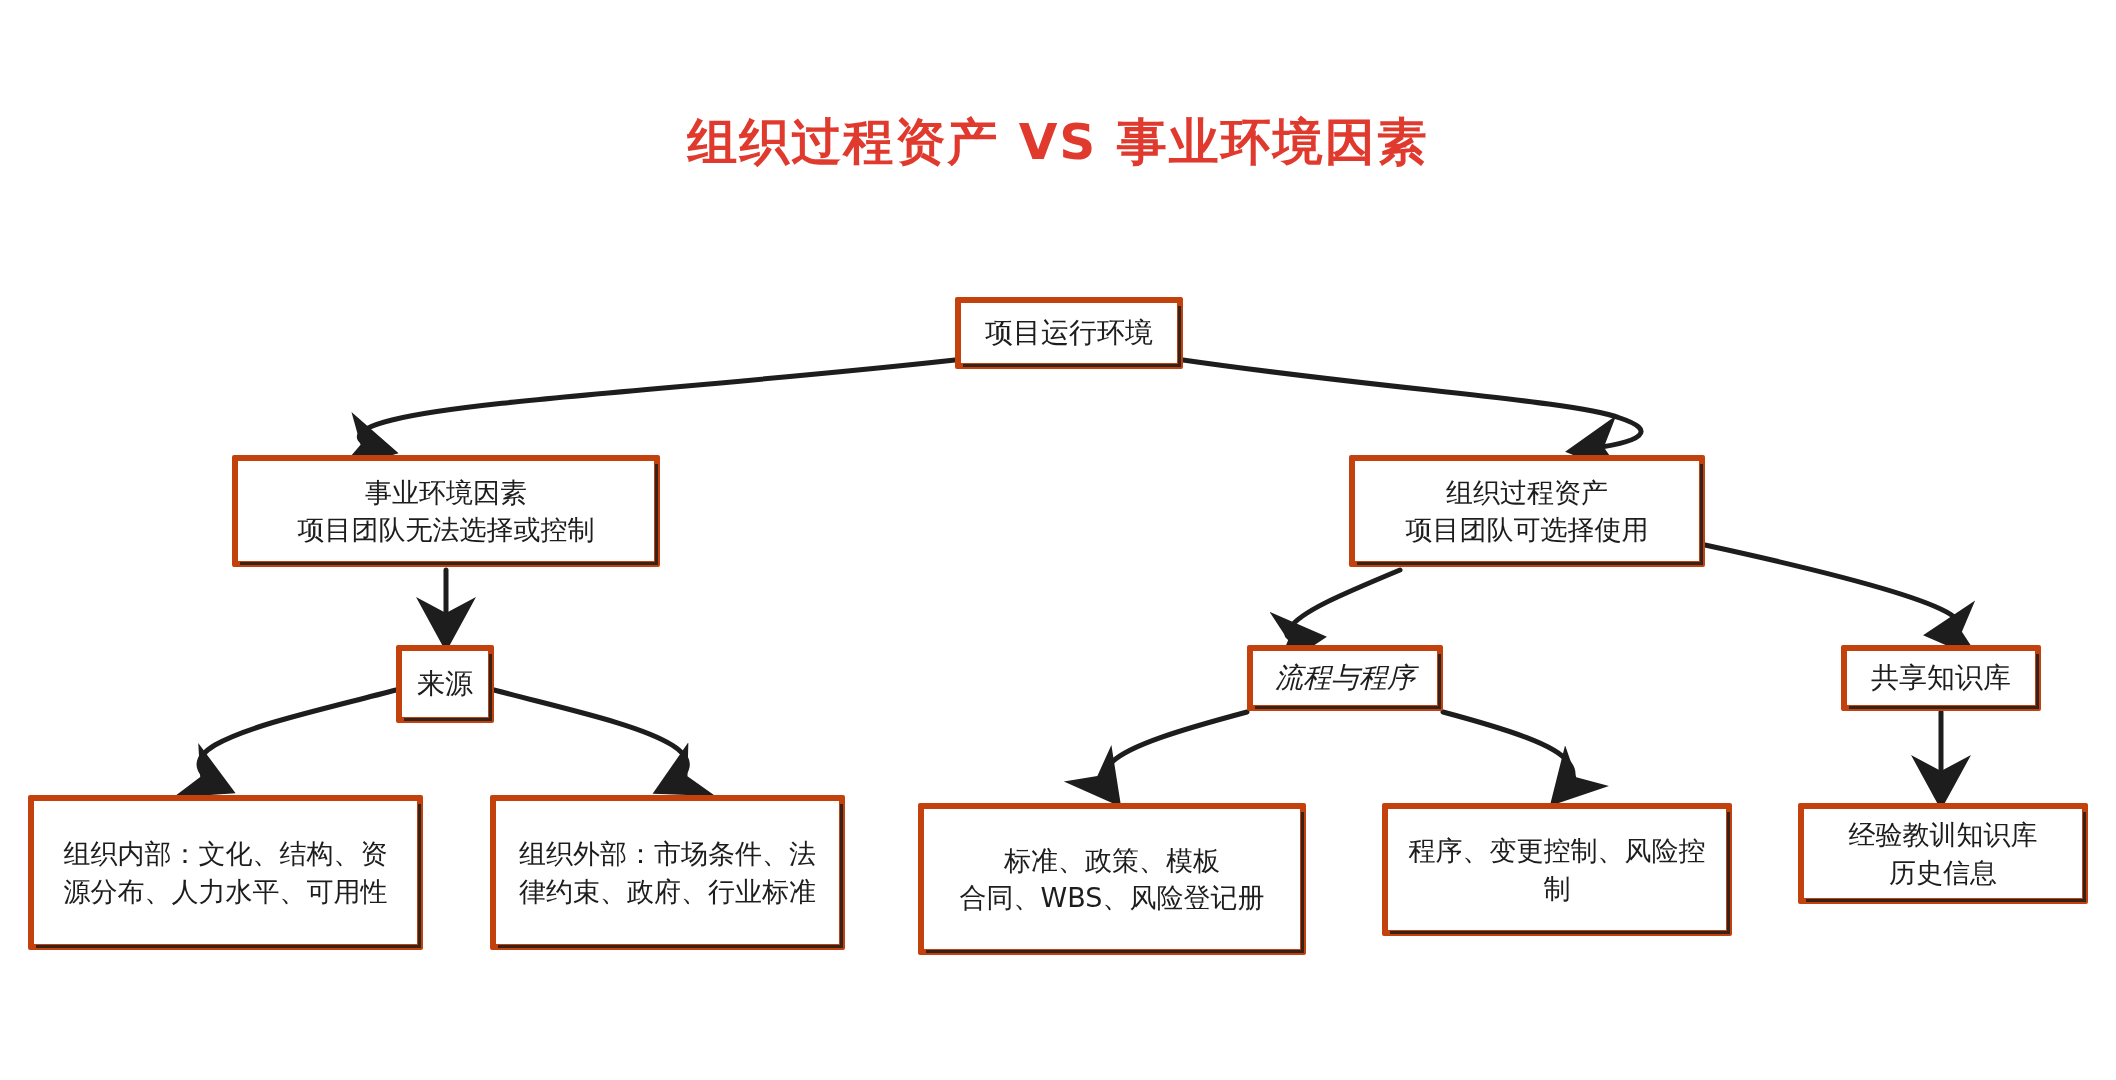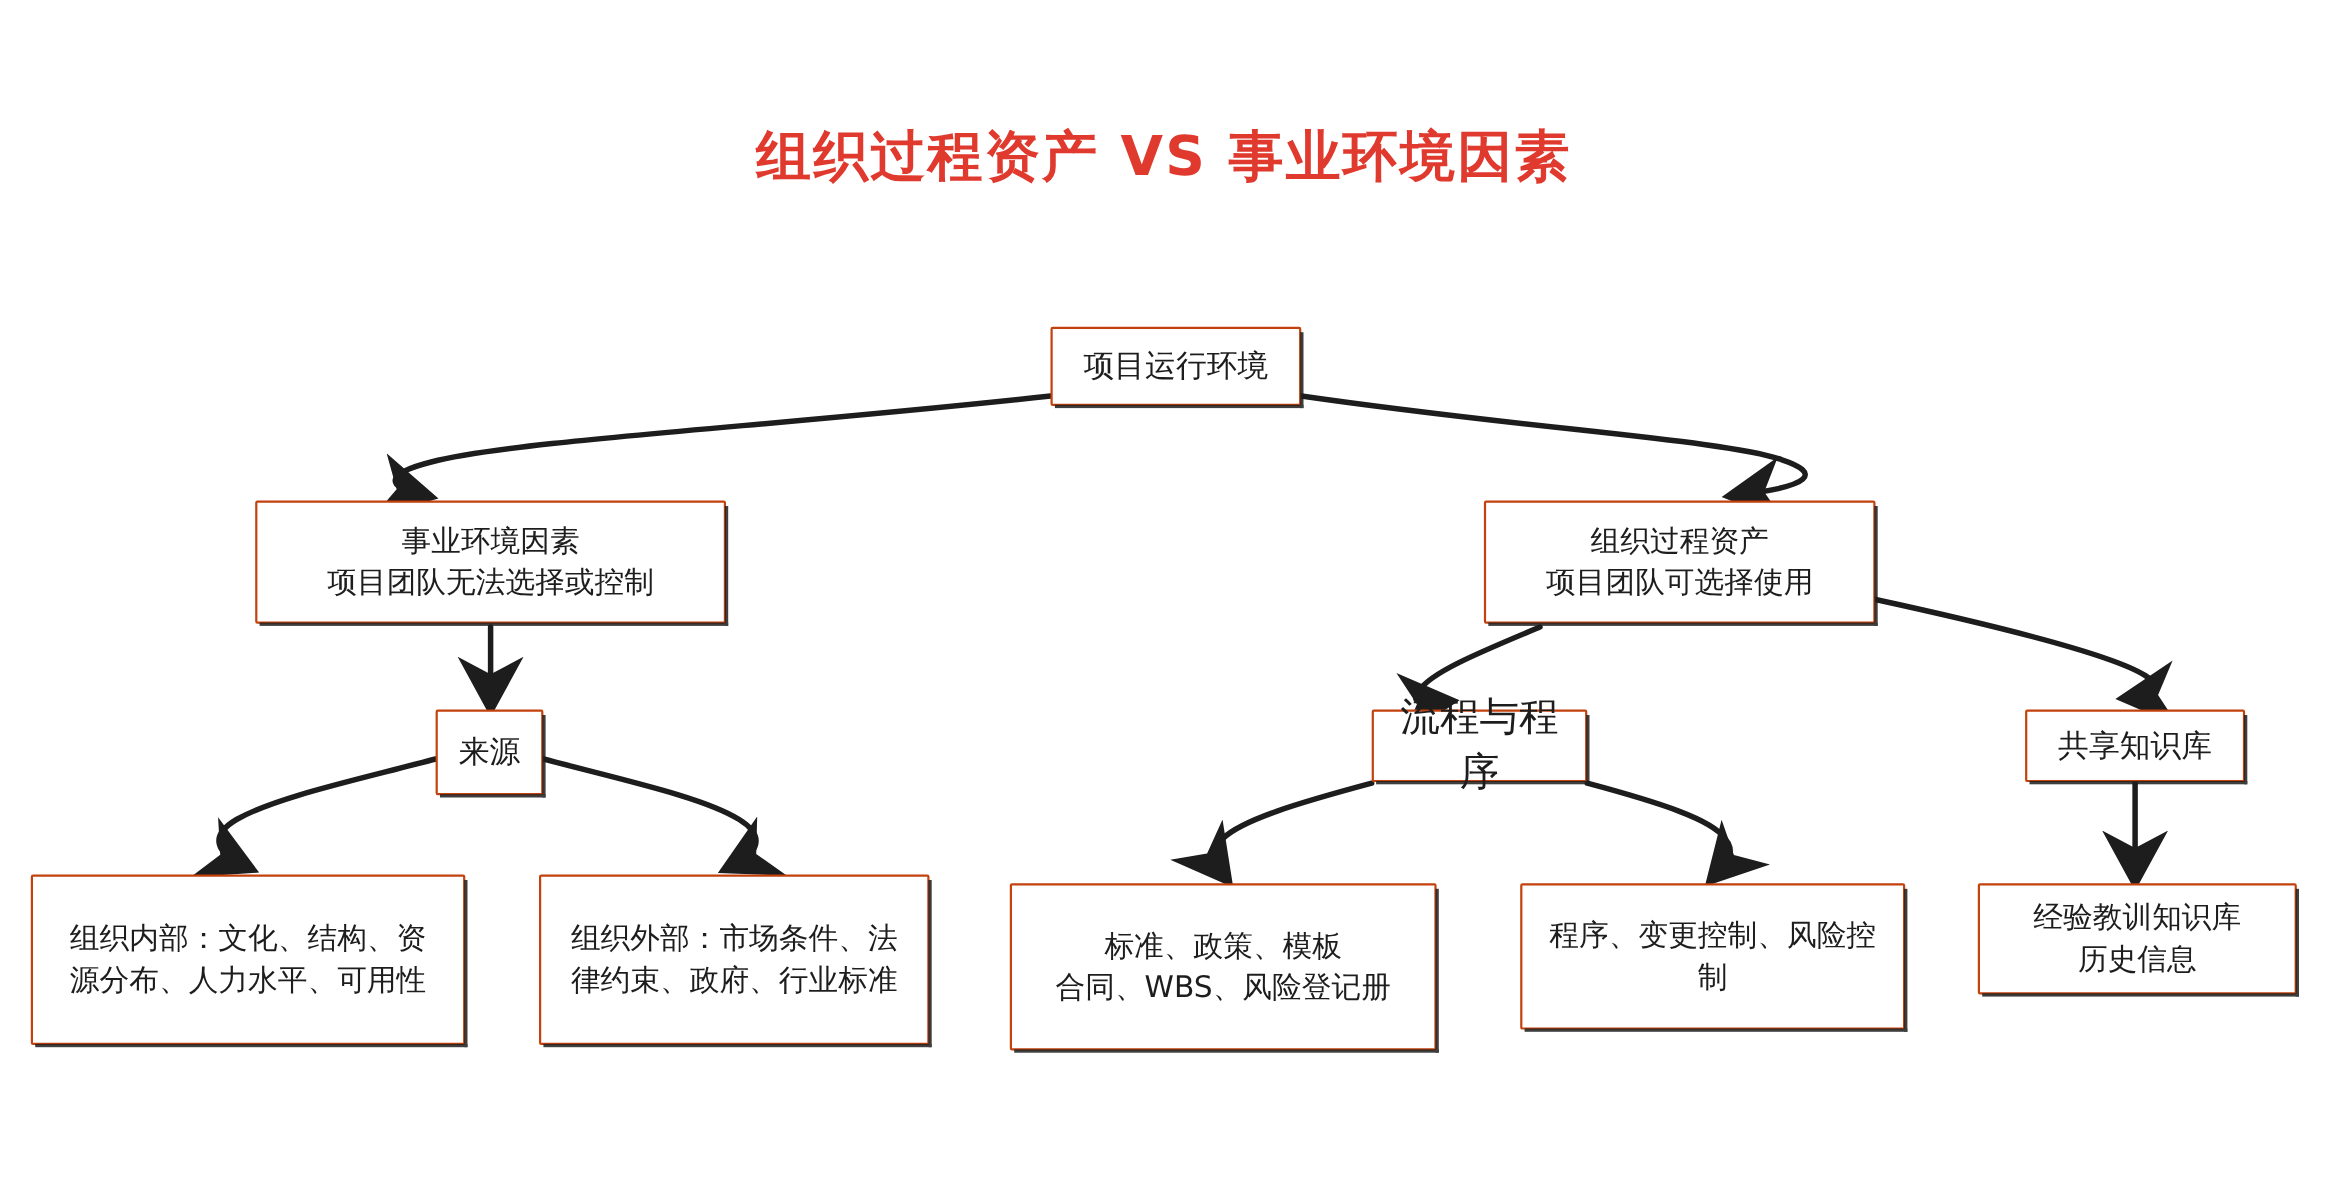--- a/index.html
+++ b/index.html
@@ -32,21 +32,21 @@
     font-size: 50px;
     font-weight: bold;
     letter-spacing: 2px;
     line-height: 1.2;
     white-space: pre;
   }
 
   .node {
     position: absolute;
     box-sizing: border-box;
-    border: 2px solid #c2410c;
+    border: 6px solid #c2410c;
     background: #ffffff;
     display: flex;
     align-items: center;
     justify-content: center;
     text-align: center;
     color: #1d1d1d;
     font-size: 27px;
     line-height: 1.38;
     padding: 4px 10px;
     white-space: pre-line;
@@ -64,21 +64,21 @@
     border-right: 3px solid #1d1d1d;
     border-bottom: 3px solid #1d1d1d;
     pointer-events: none;
     opacity: 0.85;
   }
 
   .node-root       { left: 955px;  top: 297px; width: 228px;  height: 72px;  font-size: 28px; }
   .node-eef        { left: 232px;  top: 455px; width: 428px;  height: 112px; }
   .node-opa        { left: 1349px; top: 455px; width: 356px;  height: 112px; }
   .node-source     { left: 396px;  top: 645px; width: 98px;   height: 78px;  font-size: 28px; }
-  .node-process    { left: 1247px; top: 645px; width: 196px;  height: 66px;  font-size: 36px; }
+  .node-process    { left: 1247px; top: 645px; width: 196px;  height: 66px;  font-size: 28px; font-style: italic; }
   .node-knowledge  { left: 1841px; top: 645px; width: 200px;  height: 66px;  font-size: 28px; }
   .node-internal   { left: 28px;   top: 795px; width: 395px;  height: 155px; }
   .node-external   { left: 490px;  top: 795px; width: 355px;  height: 155px; }
   .node-standards  { left: 918px;  top: 803px; width: 388px;  height: 152px; }
   .node-procedures { left: 1382px; top: 803px; width: 350px;  height: 133px; }
   .node-lessons    { left: 1798px; top: 803px; width: 290px;  height: 101px; }
 </style>
 </head>
 <body>
 

